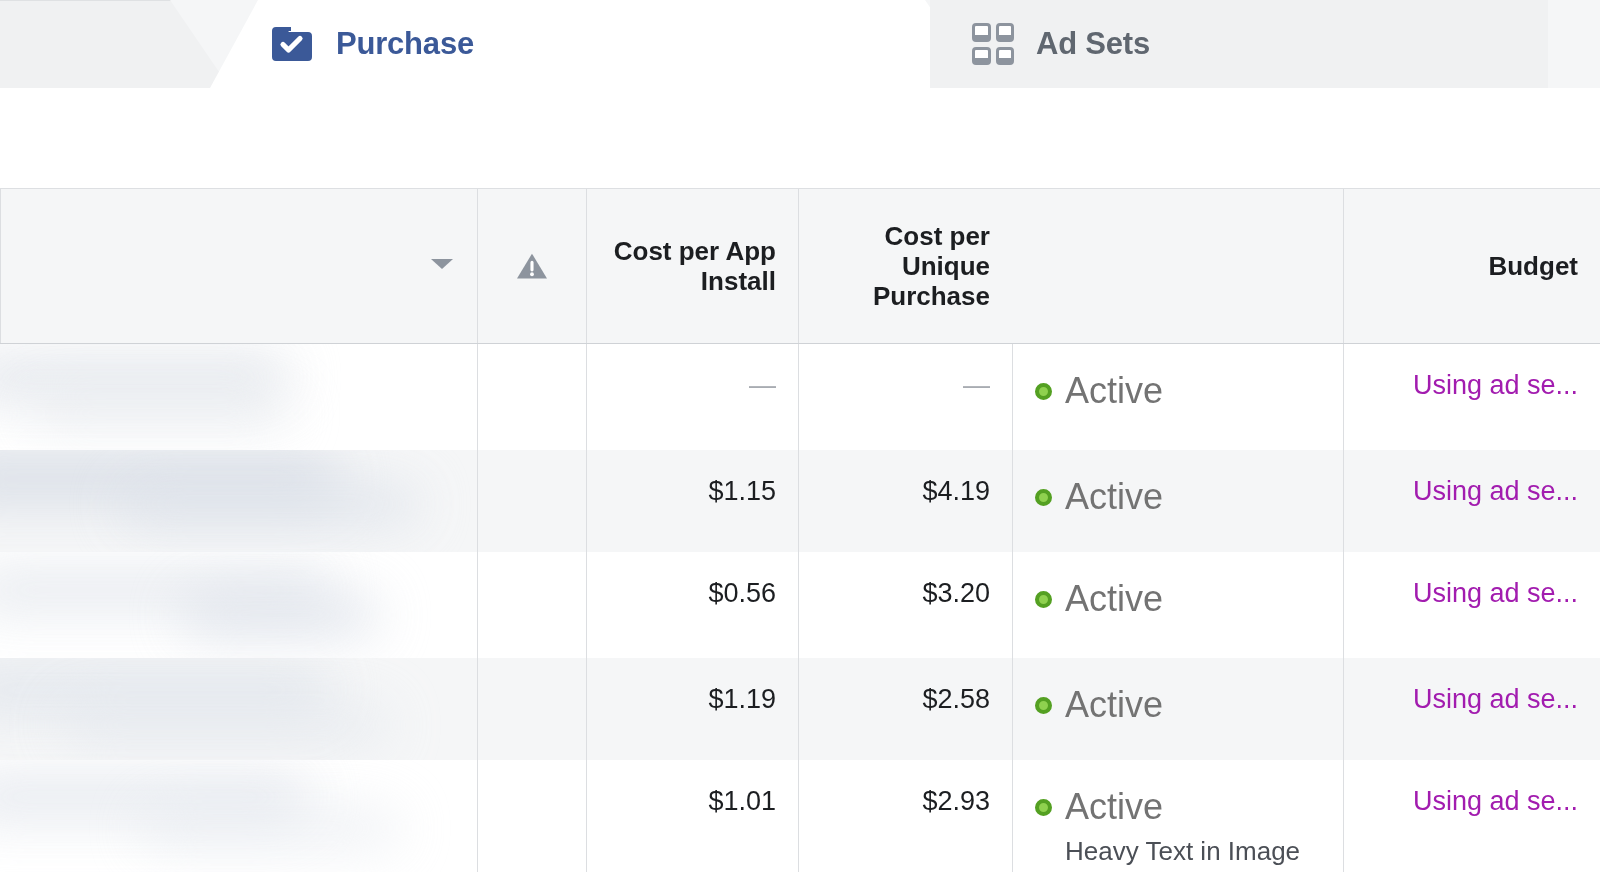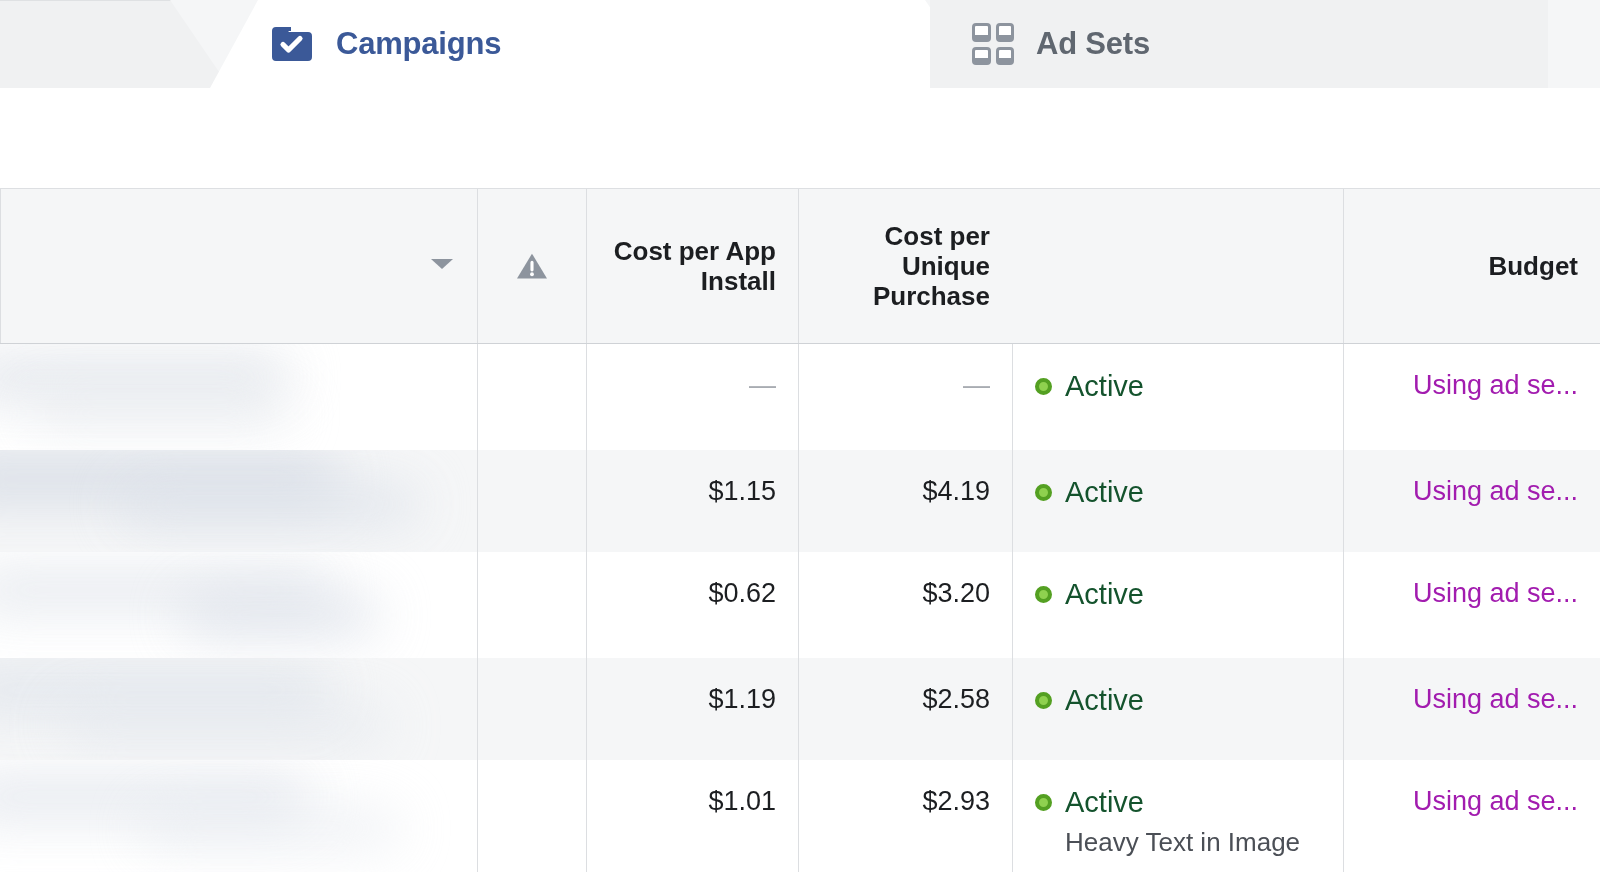--- a/index.html
+++ b/index.html
@@ -130,21 +130,21 @@
   .cell.num { text-align: right; }
   .cell.dash { color: #a8acb2; }
   .cell.delivery { display: block; }
   .delivery-line { display: flex; align-items: center; gap: 13px; }
   .dot {
     width: 17px; height: 17px; border-radius: 50%;
     background: #8fd14f;
     border: 4px solid #54a022;
     flex: none;
   }
-  .delivery-label { font-size: 29px; color: #14532d; }
+  .delivery-label { font-size: 36px; color: #737373; }
   .delivery-sub { font-size: 26px; color: #4b4f56; margin-top: 8px; margin-left: 30px; }
   .cell.budget { text-align: right; color: #a21caf; }
 
   
   .redacted {
     position: absolute; left: 0; top: 0; width: 477px; height: 100%;
     overflow: hidden;
   }
   .redacted .blob {
     position: absolute; border-radius: 40px; filter: blur(26px);
@@ -161,21 +161,21 @@
 
   <div class="tab tab-active">
     <div class="tab-inner">
       <span class="icon-folder-check">
         <svg width="44" height="40" viewBox="0 0 44 40">
           <path d="M2 7a4 4 0 0 1 4-4h9l4 5h19a4 4 0 0 1 4 4v21a4 4 0 0 1-4 4H6a4 4 0 0 1-4-4z" fill="#3b5998"></path>
           <path d="M13 3h8v4h-8z" fill="#3b5998"></path>
           <path d="M13 20.5l5.5 5.5L30 14.5" stroke="#ffffff" stroke-width="5.2" fill="none" stroke-linecap="round" stroke-linejoin="round"></path>
         </svg>
       </span>
-      <span class="tab-label">Campaigns</span>
+      <span class="tab-label">Purchase</span>
     </div>
   </div>
 
   <div class="tab tab-next">
     <div class="tab-inner">
       <span class="icon-grid4">
         <i></i>
           <i></i>
           <i></i>
           <i></i>
@@ -320,21 +320,21 @@
       </div>
       <div class="cell budget" style="left:1343px; width:257px;">Using ad se...</div>
     </div>
 
     <div class="row" style="top:208px; height:106px;">
       <div class="redacted">
         <div class="blob" style="left:-30px; top:16px; width:360px; height:44px; background:#e2e6ec;"></div>
         <div class="blob" style="left:180px; top:40px; width:200px; height:46px; background:#dadfe8; opacity:.7;"></div>
       </div>
       <div class="cell" style="left:477px; width:109px;"></div>
-      <div class="cell num" style="left:586px; width:212px;">$0.62</div>
+      <div class="cell num" style="left:586px; width:212px;">$0.56</div>
       <div class="cell num" style="left:798px; width:214px;">$3.20</div>
       <div class="cell delivery" style="left:1012px; width:331px;">
         <div class="delivery-line">
           <span class="dot"></span>
           <span class="delivery-label">Active</span>
         </div>
       </div>
       <div class="cell budget" style="left:1343px; width:257px;">Using ad se...</div>
     </div>
 

